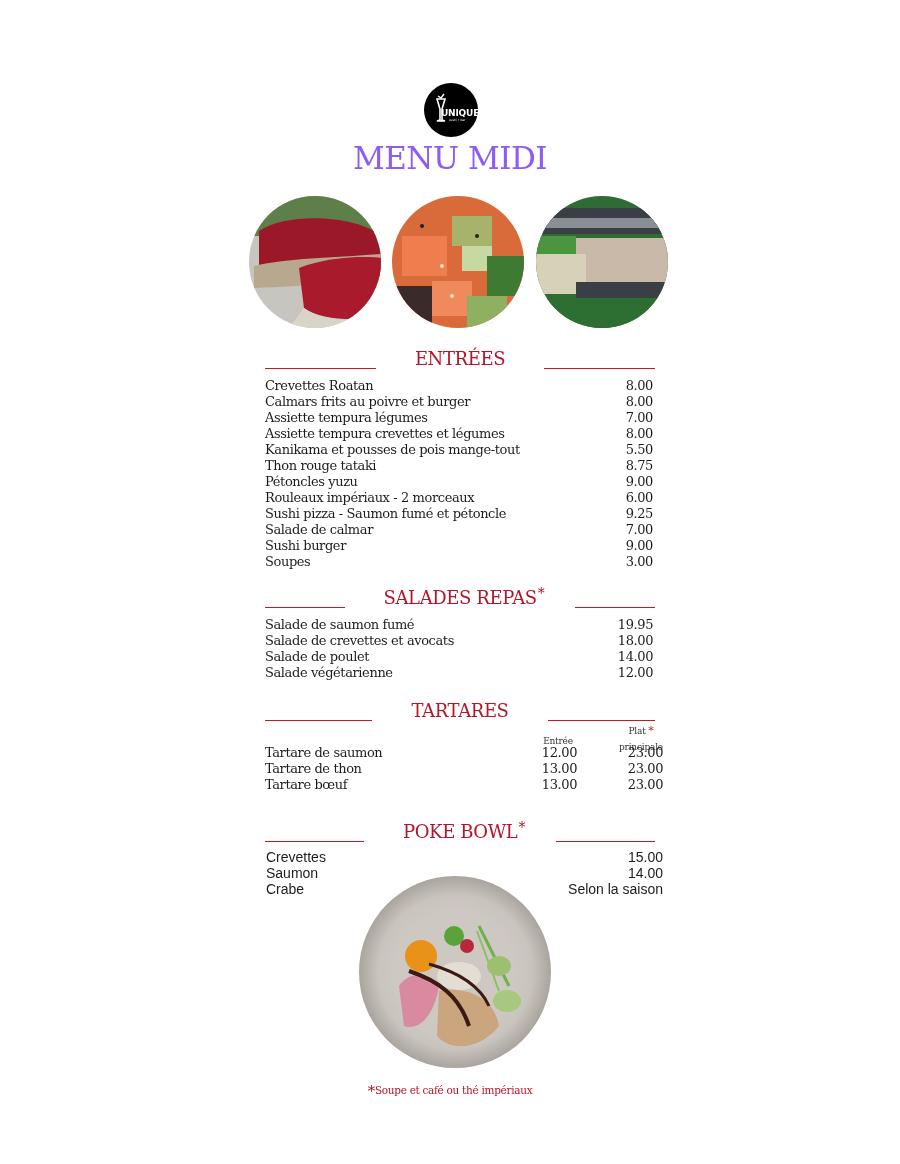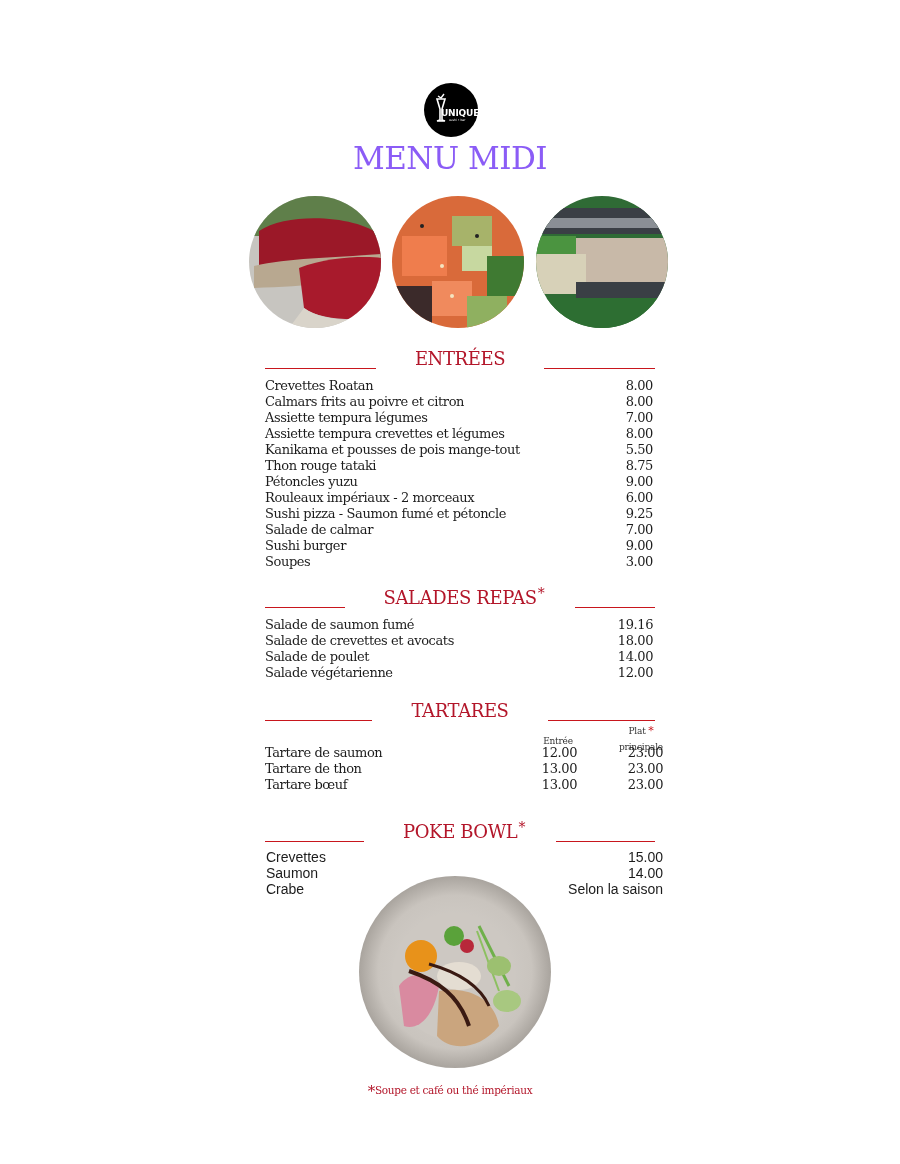--- a/index.html
+++ b/index.html
@@ -132,21 +132,21 @@
   <div class="rule"></div>
   <div class="label"><span>ENTRÉES</span></div>
   <div class="rule"></div>
 </div>
 <div class="rows" style="top:378px;">
   <div class="row">
       <span>Crevettes Roatan</span>
       <span class="price">8.00</span>
     </div>
   <div class="row">
-      <span>Calmars frits au poivre et citron</span>
+      <span>Calmars frits au poivre et burger</span>
       <span class="price">8.00</span>
     </div>
   <div class="row">
       <span>Assiette tempura légumes</span>
       <span class="price">7.00</span>
     </div>
   <div class="row">
       <span>Assiette tempura crevettes et légumes</span>
       <span class="price">8.00</span>
     </div>
@@ -185,21 +185,21 @@
 </div>
 
 <div class="section-head" style="top:584px;">
   <div class="rule"></div>
   <div class="label" style="padding-right:0;"><span>SALADES REPAS</span><span class="star">*</span></div>
   <div class="rule"></div>
 </div>
 <div class="rows" style="top:617px;">
   <div class="row">
       <span>Salade de saumon fumé</span>
-      <span class="price">19.16</span>
+      <span class="price">19.95</span>
     </div>
   <div class="row">
       <span>Salade de crevettes et avocats</span>
       <span class="price">18.00</span>
     </div>
   <div class="row">
       <span>Salade de poulet</span>
       <span class="price">14.00</span>
     </div>
   <div class="row">

